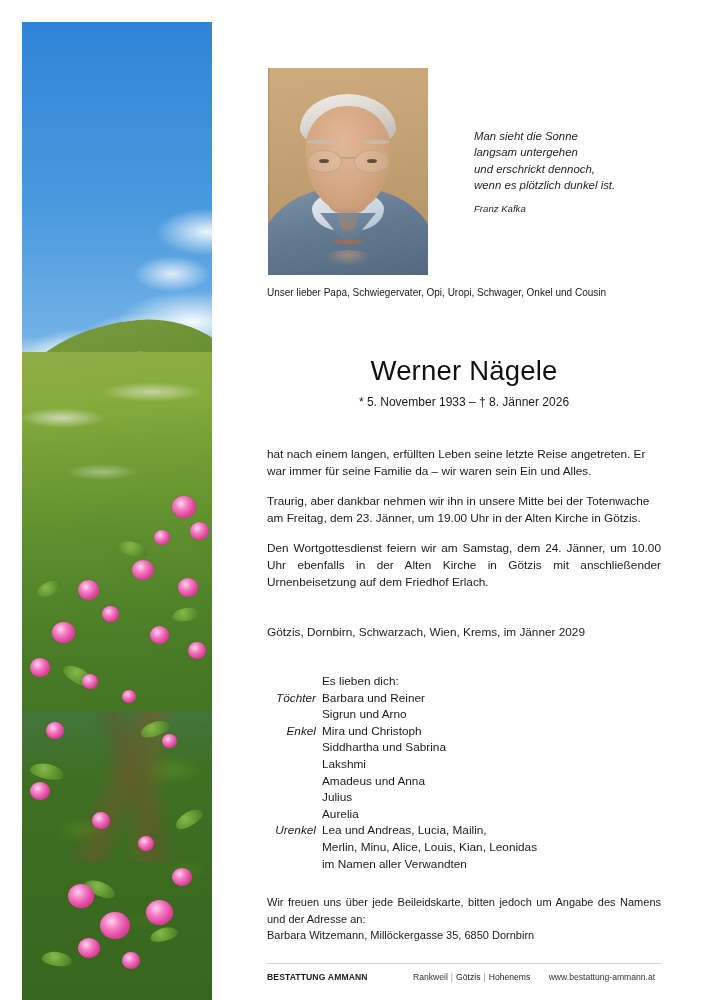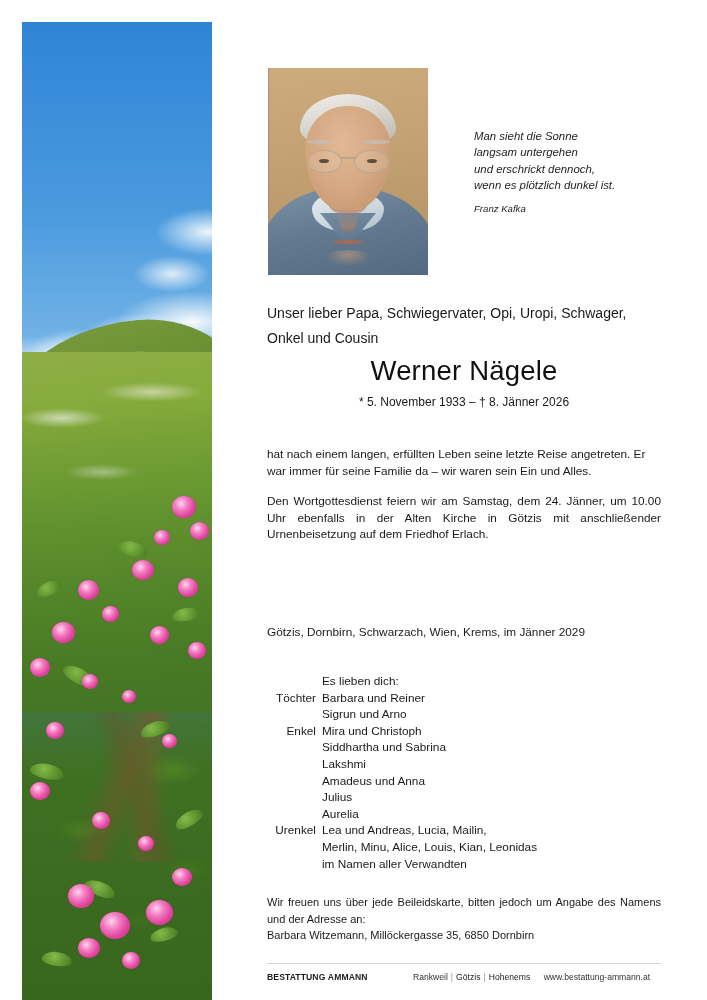--- a/index.html
+++ b/index.html
@@ -249,23 +249,23 @@
     color: #242424;
   }
 
   .col {
     position: absolute;
     left: 267px;
     width: 394px;
   }
 
   .intro {
-    top: 301px;
-    font-size: 14px;
-    line-height: 25px;
+    top: 284px;
+    font-size: 10px;
+    line-height: 17px;
   }
 
   .name-block { top: 354px; text-align: center; }
   .name {
     font-size: 27.5px;
     line-height: 33px;
     font-weight: 400;
     letter-spacing: .2px;
     color: #111;
   }
@@ -283,20 +283,21 @@
   .places { top: 624px; font-size: 11.8px; line-height: 16.6px; }
 
   .family { top: 673px; font-size: 11.8px; line-height: 16.6px; }
   .fam-row { display: flex; }
   .fam-label {
     width: 49px;
     text-align: right;
     padding-right: 6px;
     flex: 0 0 auto;
     white-space: nowrap;
+    font-style: italic;
   }
   .fam-name { flex: 1 1 auto; }
 
   .closing { top: 894px; font-size: 11px; line-height: 16.6px; }
   .closing .just { text-align: justify; }
 
   .footer {
     position: absolute;
     left: 267px;
     top: 963px;
@@ -305,21 +306,21 @@
     padding-top: 7px;
     font-size: 8.6px;
     line-height: 12px;
     color: #1c1c1c;
     white-space: nowrap;
   }
   .fw-regular { font-weight: 700; letter-spacing: .1px; }
   .fw-bold { font-weight: 700; letter-spacing: .1px; }
   .f-locs { margin-left: 21px; color: #333; padding-left: 22px; }
   .f-sep { color: #999; margin: 0 3px; }
-  .f-url { margin-left: 11px; color: #333; }
+  .f-url { margin-left: 16px; color: #333; }
 </style>
 </head>
 <body>
 
 <div class="photo-left">
   <div class="ph-sky"></div>
   <div class="ph-ridge"></div>
   <div class="ph-meadow"></div>
   <div class="ph-shrub"></div>
   <div class="ph-twigs"></div>
@@ -396,20 +397,21 @@
 
 <div class="col intro">Unser lieber Papa, Schwiegervater, Opi, Uropi, Schwager, Onkel und Cousin</div>
 
 <div class="col name-block">
   <div class="name">Werner Nägele</div>
   <div class="dates">* 5. November 1933  –  † 8. Jänner 2026</div>
 </div>
 
 <div class="col body">
   <p>hat nach einem langen, erfüllten Leben seine letzte Reise angetreten. Er war immer für seine Familie da  –  wir waren sein Ein und Alles.</p>
+  <p>Traurig, aber dankbar nehmen wir ihn in unsere Mitte bei der Totenwache am Freitag, dem 23. Jänner, um 19.00 Uhr in der Alten Kirche in Götzis.</p>
   <p class="just">Den Wortgottesdienst feiern wir am Samstag, dem 24. Jänner, um 10.00 Uhr ebenfalls in der Alten Kirche in Götzis mit anschließender Urnenbeisetzung auf dem Friedhof Erlach.</p>
 </div>
 
 <div class="col places">Götzis, Dornbirn, Schwarzach, Wien, Krems, im Jänner 2029</div>
 
 <div class="col family">
   <div class="fam-row">
     <span class="fam-label"></span>
     <span class="fam-name">Es lieben dich:</span>
   </div>

